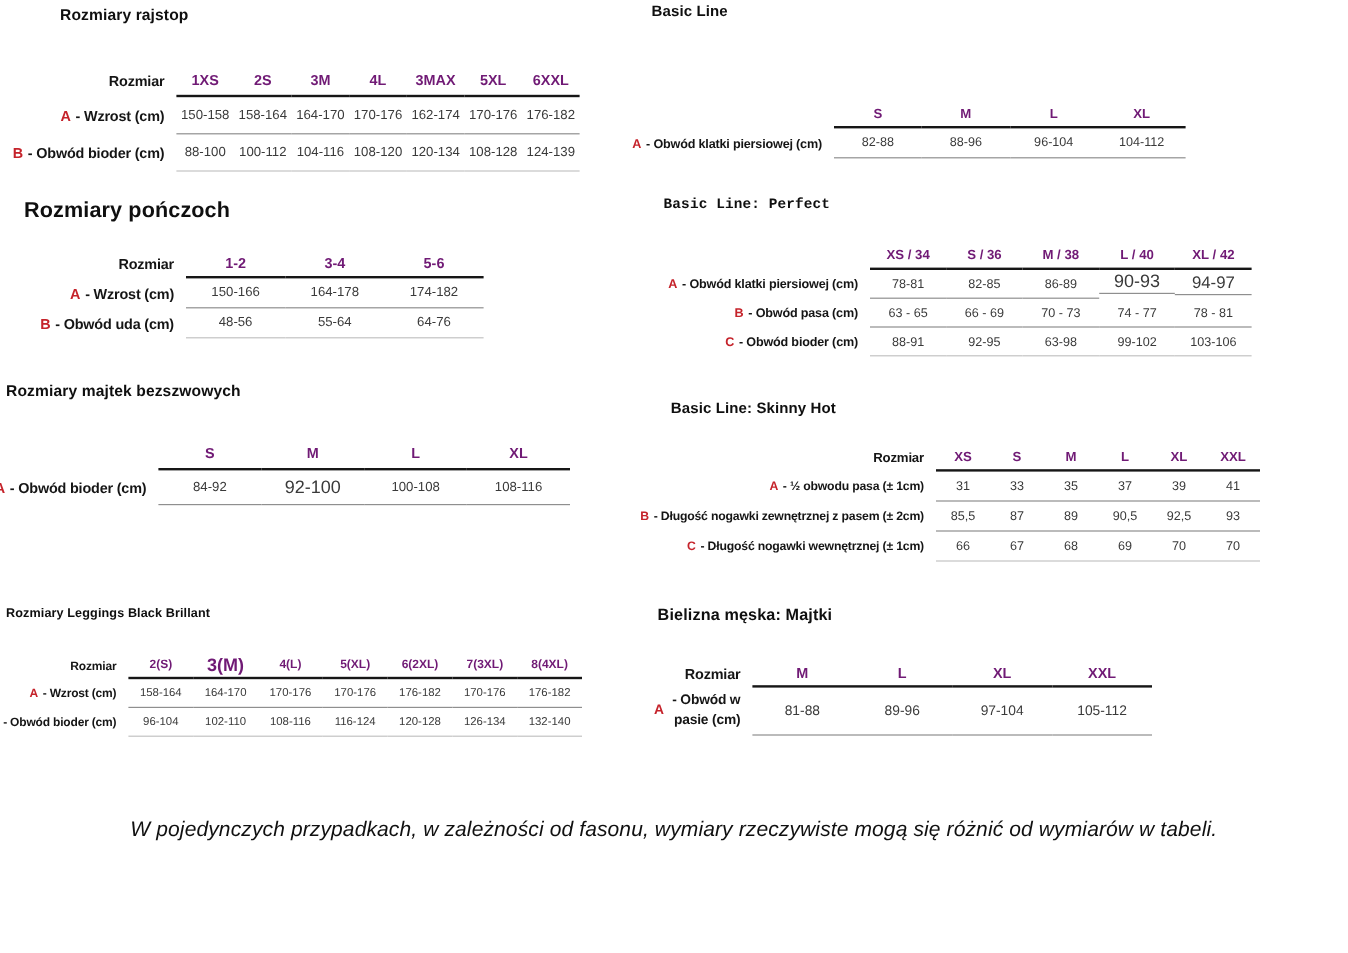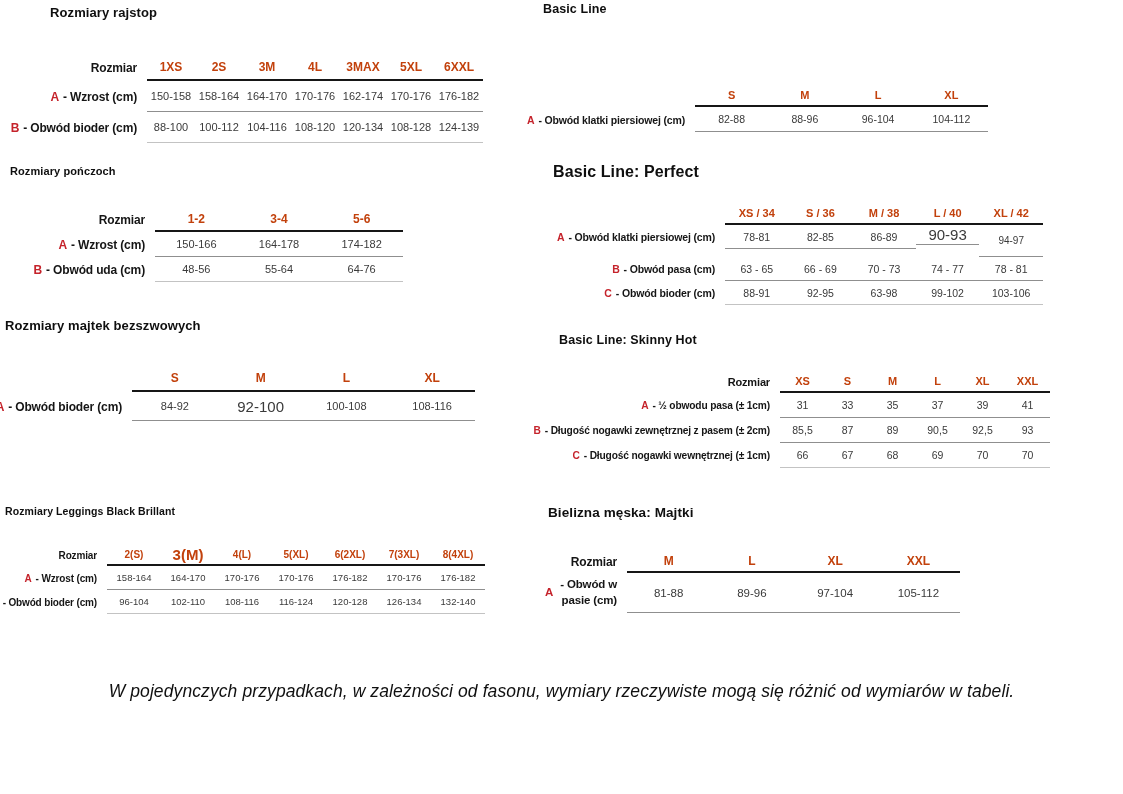--- a/index.html
+++ b/index.html
@@ -9,21 +9,21 @@
     font-family:"Liberation Sans", sans-serif;
     --accent:#c5232b;
   }
   .tbl-block{position:absolute}
   .tbl-title{font-weight:700;white-space:nowrap;color:#0f0f0f;letter-spacing:0.1px}
   .subtitle{position:absolute;text-align:center;font-weight:700;color:#171717;letter-spacing:0.2px}
   .subtitle div{white-space:nowrap}
   .grid{position:absolute;display:grid}
   .cell{display:flex;align-items:center;justify-content:center;white-space:nowrap;box-sizing:border-box}
   .head-label,.row-label{justify-content:flex-end;text-align:right;font-weight:700;padding-right:10px;letter-spacing:-0.15px;color:#151515}
-  .col-head{font-weight:700;border-bottom:2px solid #161616;color:#c2410c}
+  .col-head{font-weight:700;border-bottom:2px solid #161616;color:#701a75}
   .val{color:#3a3a3a;border-bottom:1px solid #8f8f8f}
   .val.lastrow{border-bottom-color:#c3c3c3}
   .letter{color:var(--accent);margin-right:4px}
   .wrap-label{white-space:normal;line-height:1.35}
   .footer-note{
     position:absolute;left:0;top:681px;width:1123px;text-align:center;
     font-style:italic;font-size:17.5px;color:#101010;letter-spacing:0.1px
   }
 </style>
 </head>
@@ -59,21 +59,21 @@
         <div class="cell val lastrow" style="height: 31px; font-size: 11px;">88-100</div>
         <div class="cell val lastrow" style="height: 31px; font-size: 11px;">100-112</div>
         <div class="cell val lastrow" style="height: 31px; font-size: 11px;">104-116</div>
         <div class="cell val lastrow" style="height: 31px; font-size: 11px;">108-120</div>
         <div class="cell val lastrow" style="height: 31px; font-size: 11px;">120-134</div>
         <div class="cell val lastrow" style="height: 31px; font-size: 11px;">108-128</div>
         <div class="cell val lastrow" style="height: 31px; font-size: 11px;">124-139</div>
       </div>
     </div>
     <div class="tbl-block" style="left: 8px; top: 165px; width: 395px;">
-      <div class="tbl-title" style="margin-left: 2px; font-size: 11px;">Rozmiary pończoch</div>
+      <div class="tbl-title" style="margin-left: 12px; font-size: 18px;">Rozmiary pończoch</div>
       <div class="grid" style="left: 0px; top: 43px; width: 395px; grid-template-columns: 147px repeat(3, 1fr);">
         <div class="cell head-label" style="height: 24px; font-size: 12px;">Rozmiar</div>
         <div class="cell col-head" style="height: 24px; font-size: 12px;">1-2</div>
         <div class="cell col-head" style="height: 24px; font-size: 12px;">3-4</div>
         <div class="cell col-head" style="height: 24px; font-size: 12px;">5-6</div>
         <div class="cell row-label" style="height: 25px; font-size: 12px;">
           <span class="letter">A</span>
           <span>- Wzrost (cm)</span>
         </div>
         <div class="cell val" style="height: 25px; font-size: 11px;">150-166</div>
@@ -154,37 +154,37 @@
           <span class="letter">A</span>
           <span>- Obwód klatki piersiowej (cm)</span>
         </div>
         <div class="cell val" style="height: 25px; font-size: 10.5px;">82-88</div>
         <div class="cell val" style="height: 25px; font-size: 10.5px;">88-96</div>
         <div class="cell val" style="height: 25px; font-size: 10.5px;">96-104</div>
         <div class="cell val" style="height: 25px; font-size: 10.5px;">104-112</div>
       </div>
     </div>
     <div class="tbl-block" style="left: 553px; top: 163px; width: 490px;">
-      <div class="tbl-title" style="margin-left: 0px; font-size: 16px;">Basic Line: Perfect</div>
+      <div class="tbl-title" style="margin-left: 0px; font-size: 12px; font-family: Liberation Mono, monospace;">Basic Line: Perfect</div>
       <div class="grid" style="left: 0px; top: 40px; width: 490px; grid-template-columns: 172px repeat(5, 1fr);">
         <div class="cell head-label" style="height: 22px; font-size: 11px;"></div>
         <div class="cell col-head" style="height: 22px; font-size: 11px;">XS / 34</div>
         <div class="cell col-head" style="height: 22px; font-size: 11px;">S / 36</div>
         <div class="cell col-head" style="height: 22px; font-size: 11px;">M / 38</div>
         <div class="cell col-head" style="height: 22px; font-size: 11px;">L / 40</div>
         <div class="cell col-head" style="height: 22px; font-size: 11px;">XL / 42</div>
         <div class="cell row-label" style="height: 24px; font-size: 10.5px;">
           <span class="letter">A</span>
           <span>- Obwód klatki piersiowej (cm)</span>
         </div>
         <div class="cell val" style="height: 24px; font-size: 10.5px;">78-81</div>
         <div class="cell val" style="height: 24px; font-size: 10.5px;">82-85</div>
         <div class="cell val" style="height: 24px; font-size: 10.5px;">86-89</div>
         <div class="cell val" style="height: 20px; font-size: 15px;">90-93</div>
-        <div class="cell val" style="height: 32px; font-size: 10px;">94-97</div>
+        <div class="cell val" style="height: 21px; font-size: 14px;">94-97</div>
         <div class="cell row-label" style="height: 24px; font-size: 10.5px;">
           <span class="letter">B</span>
           <span>- Obwód pasa (cm)</span>
         </div>
         <div class="cell val" style="height: 24px; font-size: 10.5px;">63 - 65</div>
         <div class="cell val" style="height: 24px; font-size: 10.5px;">66 - 69</div>
         <div class="cell val" style="height: 24px; font-size: 10.5px;">70 - 73</div>
         <div class="cell val" style="height: 24px; font-size: 10.5px;">74 - 77</div>
         <div class="cell val" style="height: 24px; font-size: 10.5px;">78 - 81</div>
         <div class="cell row-label" style="height: 24px; font-size: 10.5px;">

